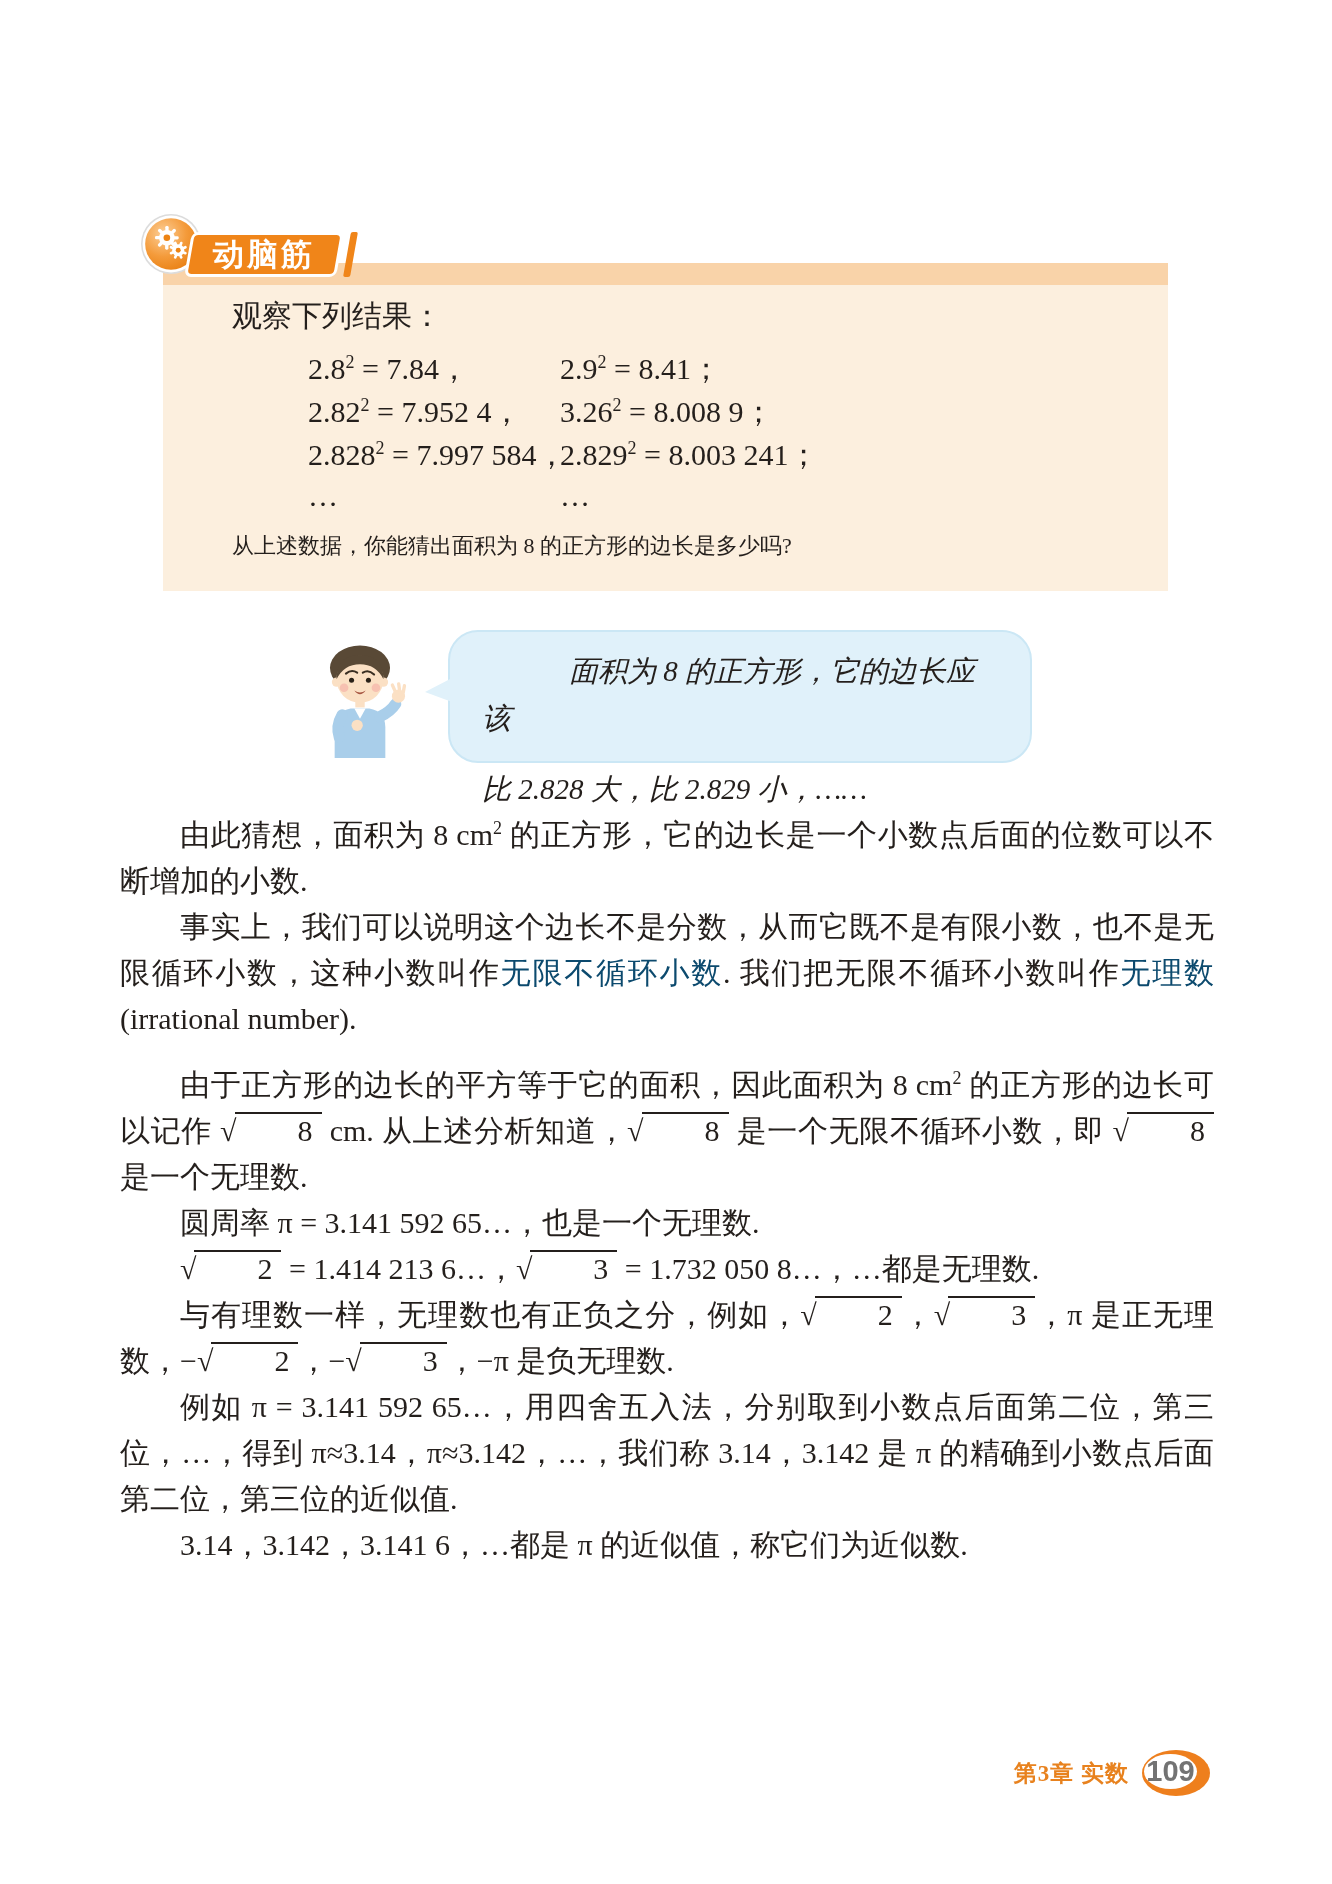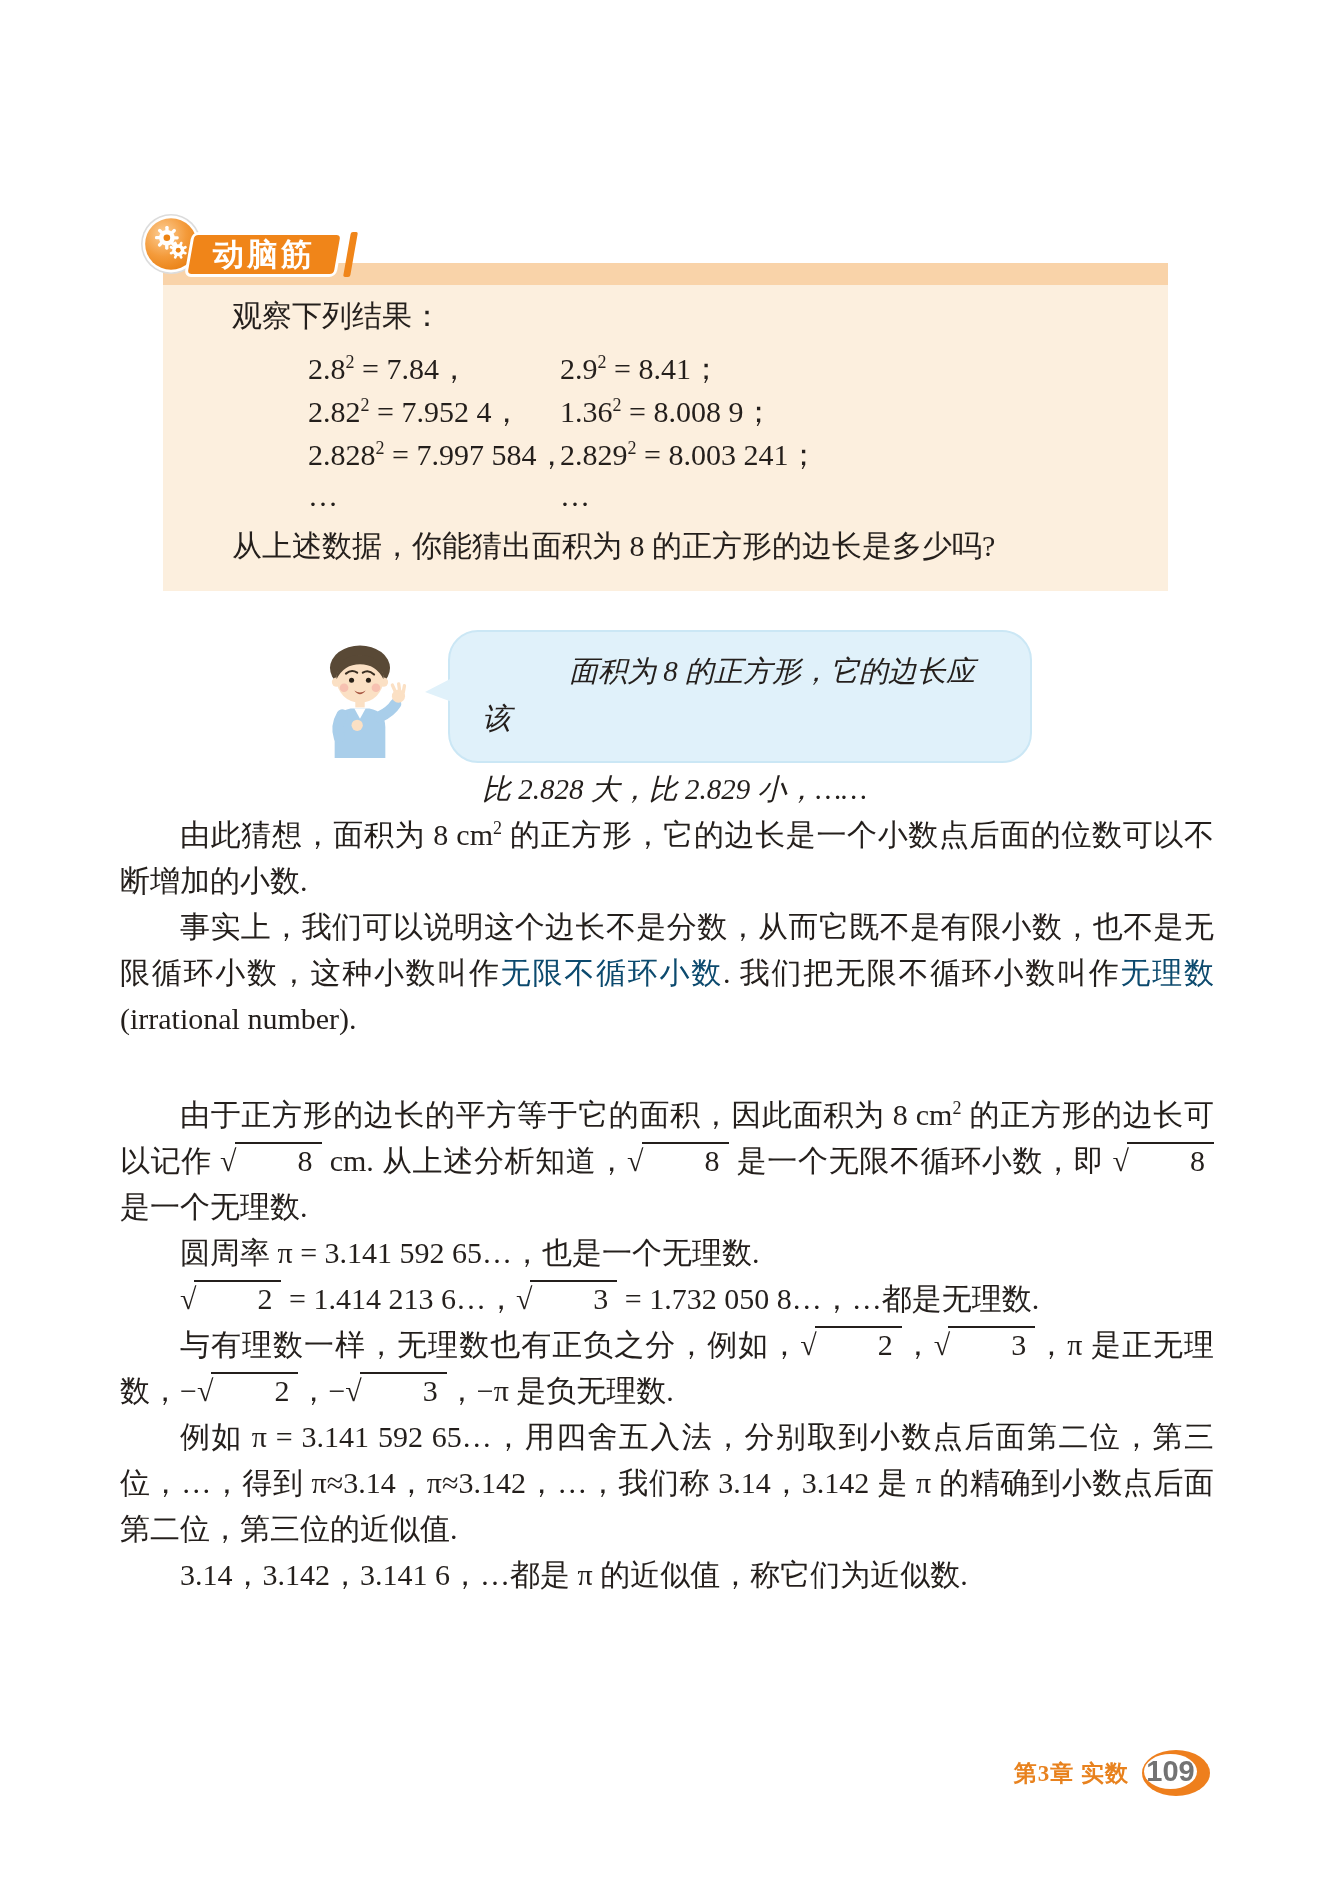--- a/index.html
+++ b/index.html
@@ -20,21 +20,21 @@
   .think-box::before{
     content:"";position:absolute;left:0;top:0;right:0;height:22px;
     background:#F9D3A9;
   }
   .box-heading{margin:0;padding:34px 0 0 69px;font-size:30px;line-height:38px;}
   .eq-table{margin-top:12px;}
   .eq-row{display:flex;margin-left:145px;font-size:30px;line-height:43px;}
   .eq-cell{width:252px;white-space:nowrap;}
   .eq-cell:last-child{width:auto;}
   .eq-row.dots{line-height:40px;}
-  .box-question{margin:10px 0 0;padding-left:69px;font-size:30px;line-height:40px;}
+  .box-question{margin:10px 0 0;padding-left:69px;font-size:22px;line-height:40px;}
 
   
   .badge{position:absolute;left:140px;top:213px;z-index:5;}
   .badge-icon{position:absolute;left:0;top:0;}
   .badge-tab{
     position:absolute;left:48px;top:19px;width:152px;height:45px;
     background:#F08519;border:3px solid #ffffff;border-radius:7px;
     transform:skewX(-10deg);
     display:flex;align-items:center;justify-content:center;
     box-sizing:border-box;
@@ -67,21 +67,21 @@
     font-style:italic;
   }
   .bubble p.first{padding-top:16px;text-indent:3em;}
 
   
   .body-text{
     position:absolute;left:120px;top:812px;width:1094px;
     font-size:30px;line-height:46px;text-align:justify;
   }
   .para{margin:0;text-indent:2em;}
-  .para.gap{margin-top:50px;}
+  .para.gap{margin-top:20px;}
   .term{color:#0c4a6e;}
   sup{font-size:0.60em;line-height:0;vertical-align:super;}
 
   
   .sqrt{white-space:nowrap;}
   .sqrt .rad{display:inline;}
   .sqrt .vinc{
     display:inline-block;border-top:2px solid #241f1c;
     padding:0 9px 0 3px;margin-left:-2px;line-height:1.1;
   }
@@ -115,21 +115,21 @@
 
   <section class="think-box">
     <p class="box-heading">观察下列结果：</p>
     <div class="eq-table">
       <div class="eq-row">
         <div class="eq-cell"><span>2.8</span><sup>2</sup><span> = 7.84，</span></div>
         <div class="eq-cell"><span>2.9</span><sup>2</sup><span> = 8.41；</span></div>
       </div>
       <div class="eq-row">
         <div class="eq-cell"><span>2.82</span><sup>2</sup><span> = 7.952 4，</span></div>
-        <div class="eq-cell"><span>1.36</span><sup>2</sup><span> = 8.008 9；</span></div>
+        <div class="eq-cell"><span>3.26</span><sup>2</sup><span> = 8.008 9；</span></div>
       </div>
       <div class="eq-row">
         <div class="eq-cell"><span>2.828</span><sup>2</sup><span> = 7.997 584，</span></div>
         <div class="eq-cell"><span>2.829</span><sup>2</sup><span> = 8.003 241；</span></div>
       </div>
       <div class="eq-row dots">
         <div class="eq-cell"><span>…</span></div>
         <div class="eq-cell"><span>…</span></div>
       </div>
     </div>

